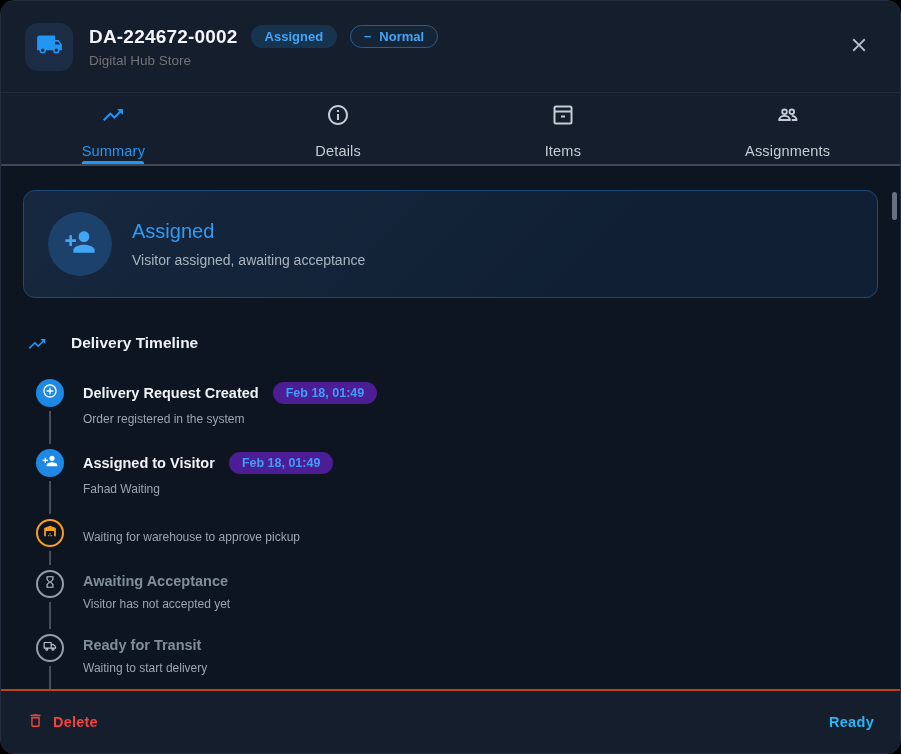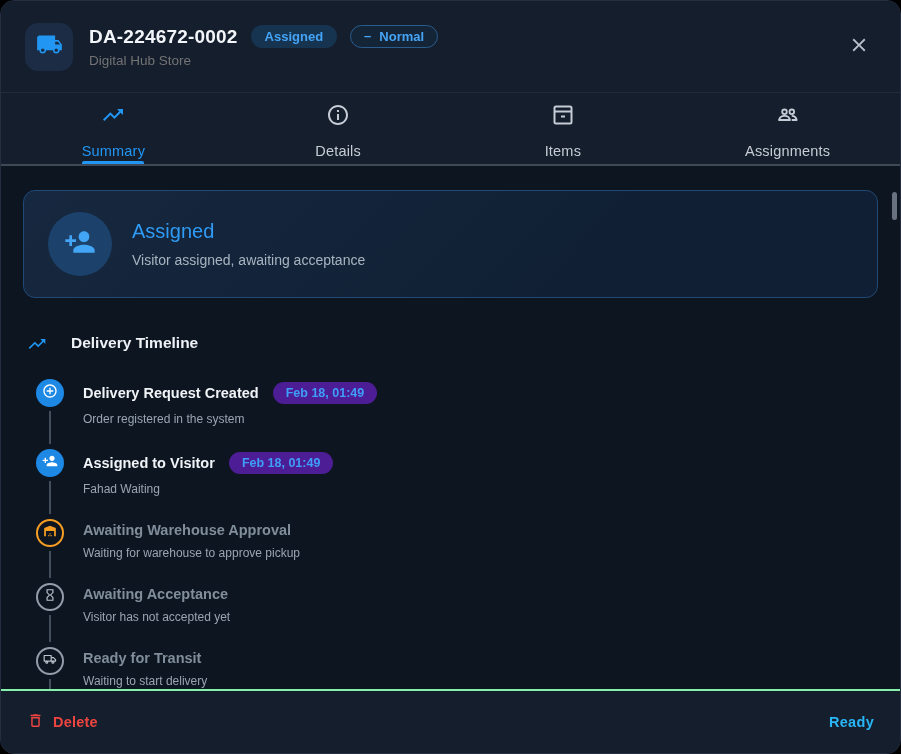--- a/index.html
+++ b/index.html
@@ -73,21 +73,21 @@
   .event.current .dot svg, .event.pending .dot svg { width:14px; height:14px; }
   .event-body { padding-top:3px; }
   .event-title-row { display:flex; align-items:center; gap:14px; }
   .event-title { font-size:14.5px; font-weight:700; color:#f1f4f7; }
   .event.current .event-title, .event.pending .event-title { color:#808d9b; }
   .event-ts { background:#4c1d95; color:#3f9ef8; font-size:12.5px; font-weight:600;
               padding:4px 13px; border-radius:13px; }
   .event-desc { font-size:12px; color:#9aa5b1; margin-top:8px; }
 
   
-  .dialog-footer { height:64px; flex:0 0 64px; background:#151e2d; border-top:2px solid #86efac;
+  .dialog-footer { height:64px; flex:0 0 64px; background:#151e2d; border-top:2px solid #c2410c;
                    display:flex; align-items:center; justify-content:space-between; padding:0 26px; }
   .delete-btn { display:flex; align-items:center; gap:9px; color:#ef4540; background:none; border:none;
                 font-family:inherit; font-size:14.5px; font-weight:700; cursor:pointer; letter-spacing:.2px; }
   .delete-btn svg { width:17px; height:17px; }
   .close-text-btn { color:#29b6f6; background:none; border:none; font-family:inherit; font-size:14.5px;
                     font-weight:700; cursor:pointer; letter-spacing:.3px; }
 </style>
 </head>
 <body>
 
@@ -203,24 +203,20 @@
     </div>
   </div>
         <div class="event current">
     <div class="connector"></div>
     <div class="dot">
             <span class="icon e-icon"><svg viewBox="0 0 24 24" fill="currentColor">
                 <path d="M22 21V7L12 3 2 7v14h3v-9h14v9h3zm-11-2H9v2h2v-2zm2-3h-2v2h2v-2zm2 3h-2v2h2v-2z"></path>
               </svg></span>
           </div>
     <div class="event-body">
-      <div class="event-title-row">
-        <span class="event-title">Awaiting Warehouse Approval</span>
-
-      </div>
       <div class="event-desc">Waiting for warehouse to approve pickup</div>
     </div>
   </div>
         <div class="event pending">
     <div class="connector"></div>
     <div class="dot">
             <span class="icon e-icon"><svg viewBox="0 0 24 24" fill="currentColor">
                 <path d="M6 2v6h.01L6 8.01 10 12l-4 4 .01.01H6V22h12v-5.99h-.01L18 16l-4-4 4-3.99-.01-.01H18V2H6zm10 14.5V20H8v-3.5l4-4 4 4zm-4-5l-4-4V4h8v3.5l-4 4z"></path>
               </svg></span>
           </div>

